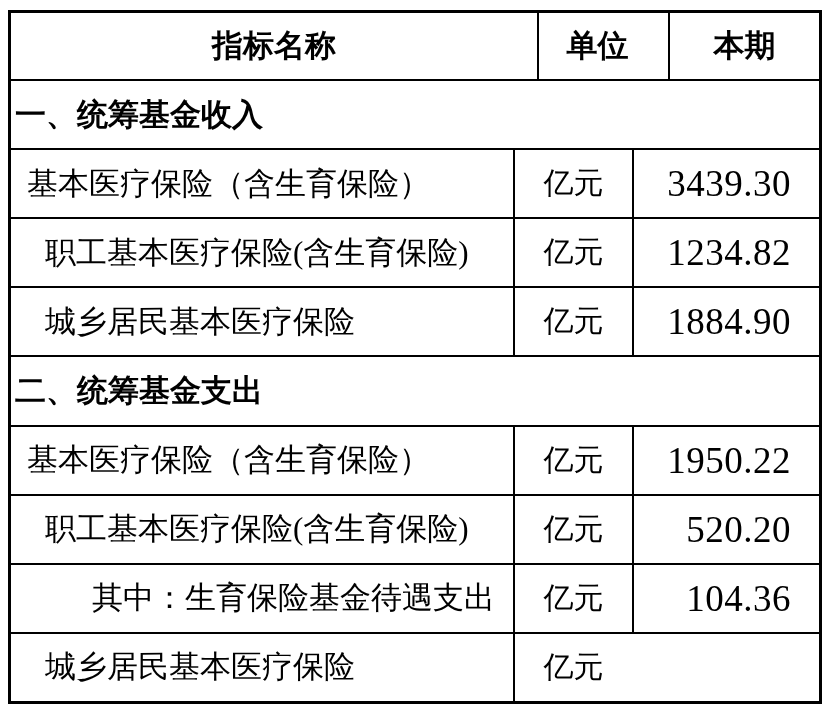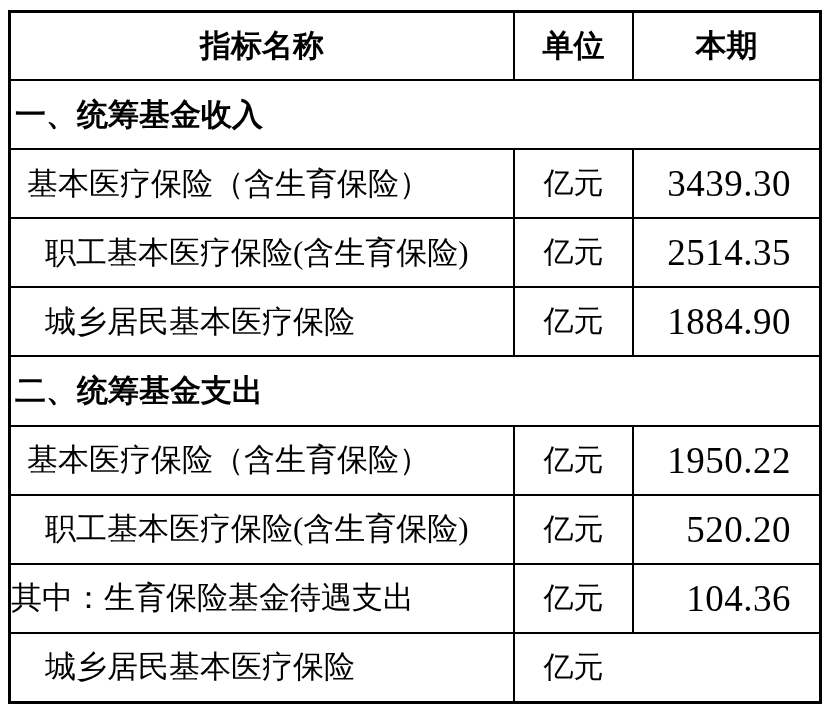--- a/index.html
+++ b/index.html
@@ -56,38 +56,39 @@
     border-left: 2px solid #000000;
     justify-content: flex-end;
     padding-right: 28px;
   }
   .header-row .cell {
     justify-content: center;
     padding: 0;
     font-family: "Liberation Sans", sans-serif;
     font-weight: 700;
     font-size: 31px;
+    margin-left: 12px;
   }
   .section-cell {
     width: 100%;
     font-family: "Liberation Sans", sans-serif;
     font-weight: 700;
     font-size: 31px;
     padding-left: 4px;
   }
   .name-cell { font-size: 31px; }
   .unit-cell { font-size: 30px; }
   .value-cell {
     font-size: 37px;
     letter-spacing: 0.5px;
     font-variant-numeric: lining-nums;
   }
   .indent-1 { padding-left: 16px; }
   .indent-2 { padding-left: 34px; }
-  .indent-3 { }
+  .indent-3 { padding-left: 81px; }
 </style>
 </head>
 <body>
 
 <div class="tbl" id="tbl">
   <div class="row header-row" id="header-row">
       <div class="cell c1">指标名称</div>
       <div class="cell c2">单位</div>
       <div class="cell c3">本期</div>
     </div>
@@ -95,21 +96,21 @@
       <div class="cell section-cell">一、统筹基金收入</div>
     </div>
     <div class="row data-row">
       <div class="cell c1 name-cell indent-1">基本医疗保险（含生育保险）</div>
       <div class="cell c2 unit-cell">亿元</div>
       <div class="cell c3 value-cell">3439.30</div>
     </div>
     <div class="row data-row">
       <div class="cell c1 name-cell indent-2">职工基本医疗保险(含生育保险)</div>
       <div class="cell c2 unit-cell">亿元</div>
-      <div class="cell c3 value-cell">2514.35</div>
+      <div class="cell c3 value-cell">1234.82</div>
     </div>
     <div class="row data-row">
       <div class="cell c1 name-cell indent-2">城乡居民基本医疗保险</div>
       <div class="cell c2 unit-cell">亿元</div>
       <div class="cell c3 value-cell">1884.90</div>
     </div>
     <div class="row section-row">
       <div class="cell section-cell">二、统筹基金支出</div>
     </div>
     <div class="row data-row">

